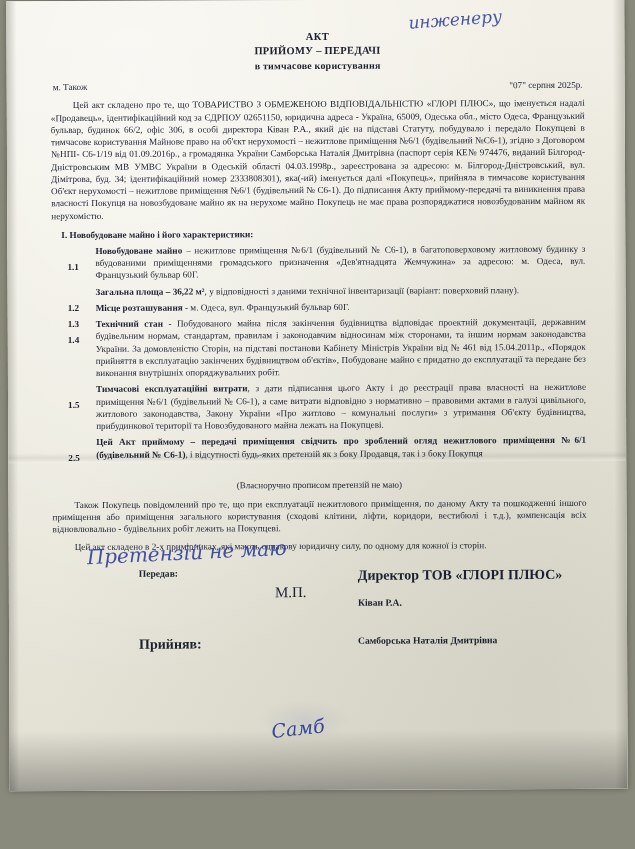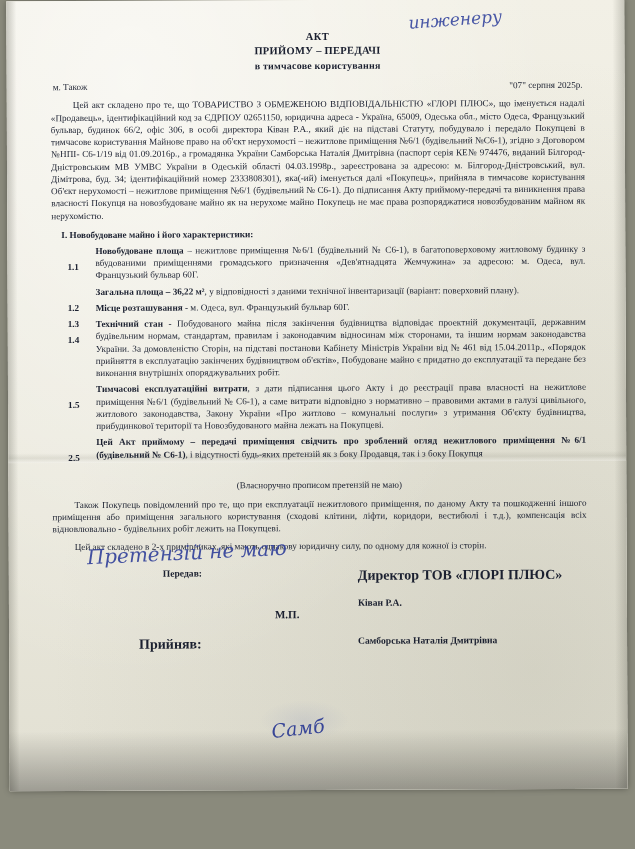--- a/index.html
+++ b/index.html
@@ -108,23 +108,23 @@
   .center-note {
     text-align: center;
     margin-top: 2px;
     font-size: 9px;
   }
   .sign-grid {
     margin-top: 14px;
     position: relative;
     height: 96px;
   }
-  .sign-left-1 { position: absolute; left: 86px; top: 0; font-weight: bold; font-size: 9.6px; margin-left: 24px; }
+  .sign-left-1 { position: absolute; left: 86px; top: 0; font-weight: bold; font-size: 9.6px; }
   .sign-right-1 { position: absolute; left: 305px; top: 0; font-weight: bold; font-size: 14px; }
-  .sign-left-2 { position: absolute; left: 222px; top: 40px; font-weight: bold; font-size: 11px; }
+  .sign-left-2 { position: absolute; left: 222px; top: 16px; font-weight: normal; font-size: 15px; }
   .sign-right-2 { position: absolute; left: 305px; top: 30px; font-weight: bold; font-size: 9.6px; }
   .sign-left-3 { position: absolute; left: 86px; top: 68px; font-weight: bold; font-size: 14px; }
   .sign-right-3 { position: absolute; left: 305px; top: 68px; font-weight: bold; font-size: 9.6px; }
 
   
   .hw {
     position: absolute;
     color: #2f3f8f;
     font-family: "DejaVu Serif", serif;
     font-style: italic;
@@ -199,21 +199,21 @@
       <div class="placeline">
         <span class="city">м. Також</span>
         <span class="date">"07" серпня 2025р.</span>
       </div>
 
       <p class="para">Цей акт складено про те, що ТОВАРИСТВО З ОБМЕЖЕНОЮ ВІДПОВІДАЛЬНІСТЮ «ГЛОРІ ПЛЮС», що іменується надалі «Продавець», ідентифікаційний код за ЄДРПОУ 02651150, юридична адреса - Україна, 65009, Одеська обл., місто Одеса, Французький бульвар, будинок 66/2, офіс 306, в особі директора Ківан Р.А., який діє на підставі Статуту, побудувало і передало Покупцеві в тимчасове користування Майнове право на об'єкт нерухомості – нежитлове приміщення №6/1 (будівельний №С6-1), згідно з Договором №НПІ- С6-1/19 від 01.09.2016р., а громадянка України Самборська Наталія Дмитрівна (паспорт серія КЕ№ 974476, виданий  Білгород-Дністровським МВ УМВС України в Одеській області 04.03.1998р., зареєстрована за адресою: м. Білгород-Дністровський, вул. Дімітрова, буд. 34; ідентифікаційний номер 2333808301), яка(-ий) іменується далі «Покупець», прийняла в тимчасове користування Об'єкт нерухомості – нежитлове приміщення №6/1 (будівельний № С6-1). До підписання Акту приймому-передачі та виникнення права власності Покупця на новозбудоване майно як на нерухоме майно Покупець не має права розпоряджатися новозбудованим майном як нерухомістю.</p>
 
       <div class="section-head">І. Новобудоване майно і його характеристики:</div>
 
       <div class="clause">
-        <span class="num">1.1</span><span class="lead">Новобудоване площа</span><span> – нежитлове приміщення №6/1 (будівельний № С6-1), в багатоповерховому житловому будинку з вбудованими приміщеннями громадського призначення  «Дев'ятнадцята Жемчужина» за адресою: м. Одеса, вул. Французький бульвар 60Г.</span>
+        <span class="num">1.1</span><span class="lead">Новобудоване майно</span><span> – нежитлове приміщення №6/1 (будівельний № С6-1), в багатоповерховому житловому будинку з вбудованими приміщеннями громадського призначення  «Дев'ятнадцята Жемчужина» за адресою: м. Одеса, вул. Французький бульвар 60Г.</span>
       </div>
 
       <div class="clause">
         <span class="num">1.2</span><span class="lead">Загальна площа – 36,22 м²</span><span>, у відповідності з даними технічної інвентаризації (варіант: поверховий плану).</span>
       </div>
 
       <div class="clause">
         <span class="num">1.3</span><span class="lead">Місце розташування</span><span> - м. Одеса, вул. Французький бульвар 60Г.</span>
       </div>
 

